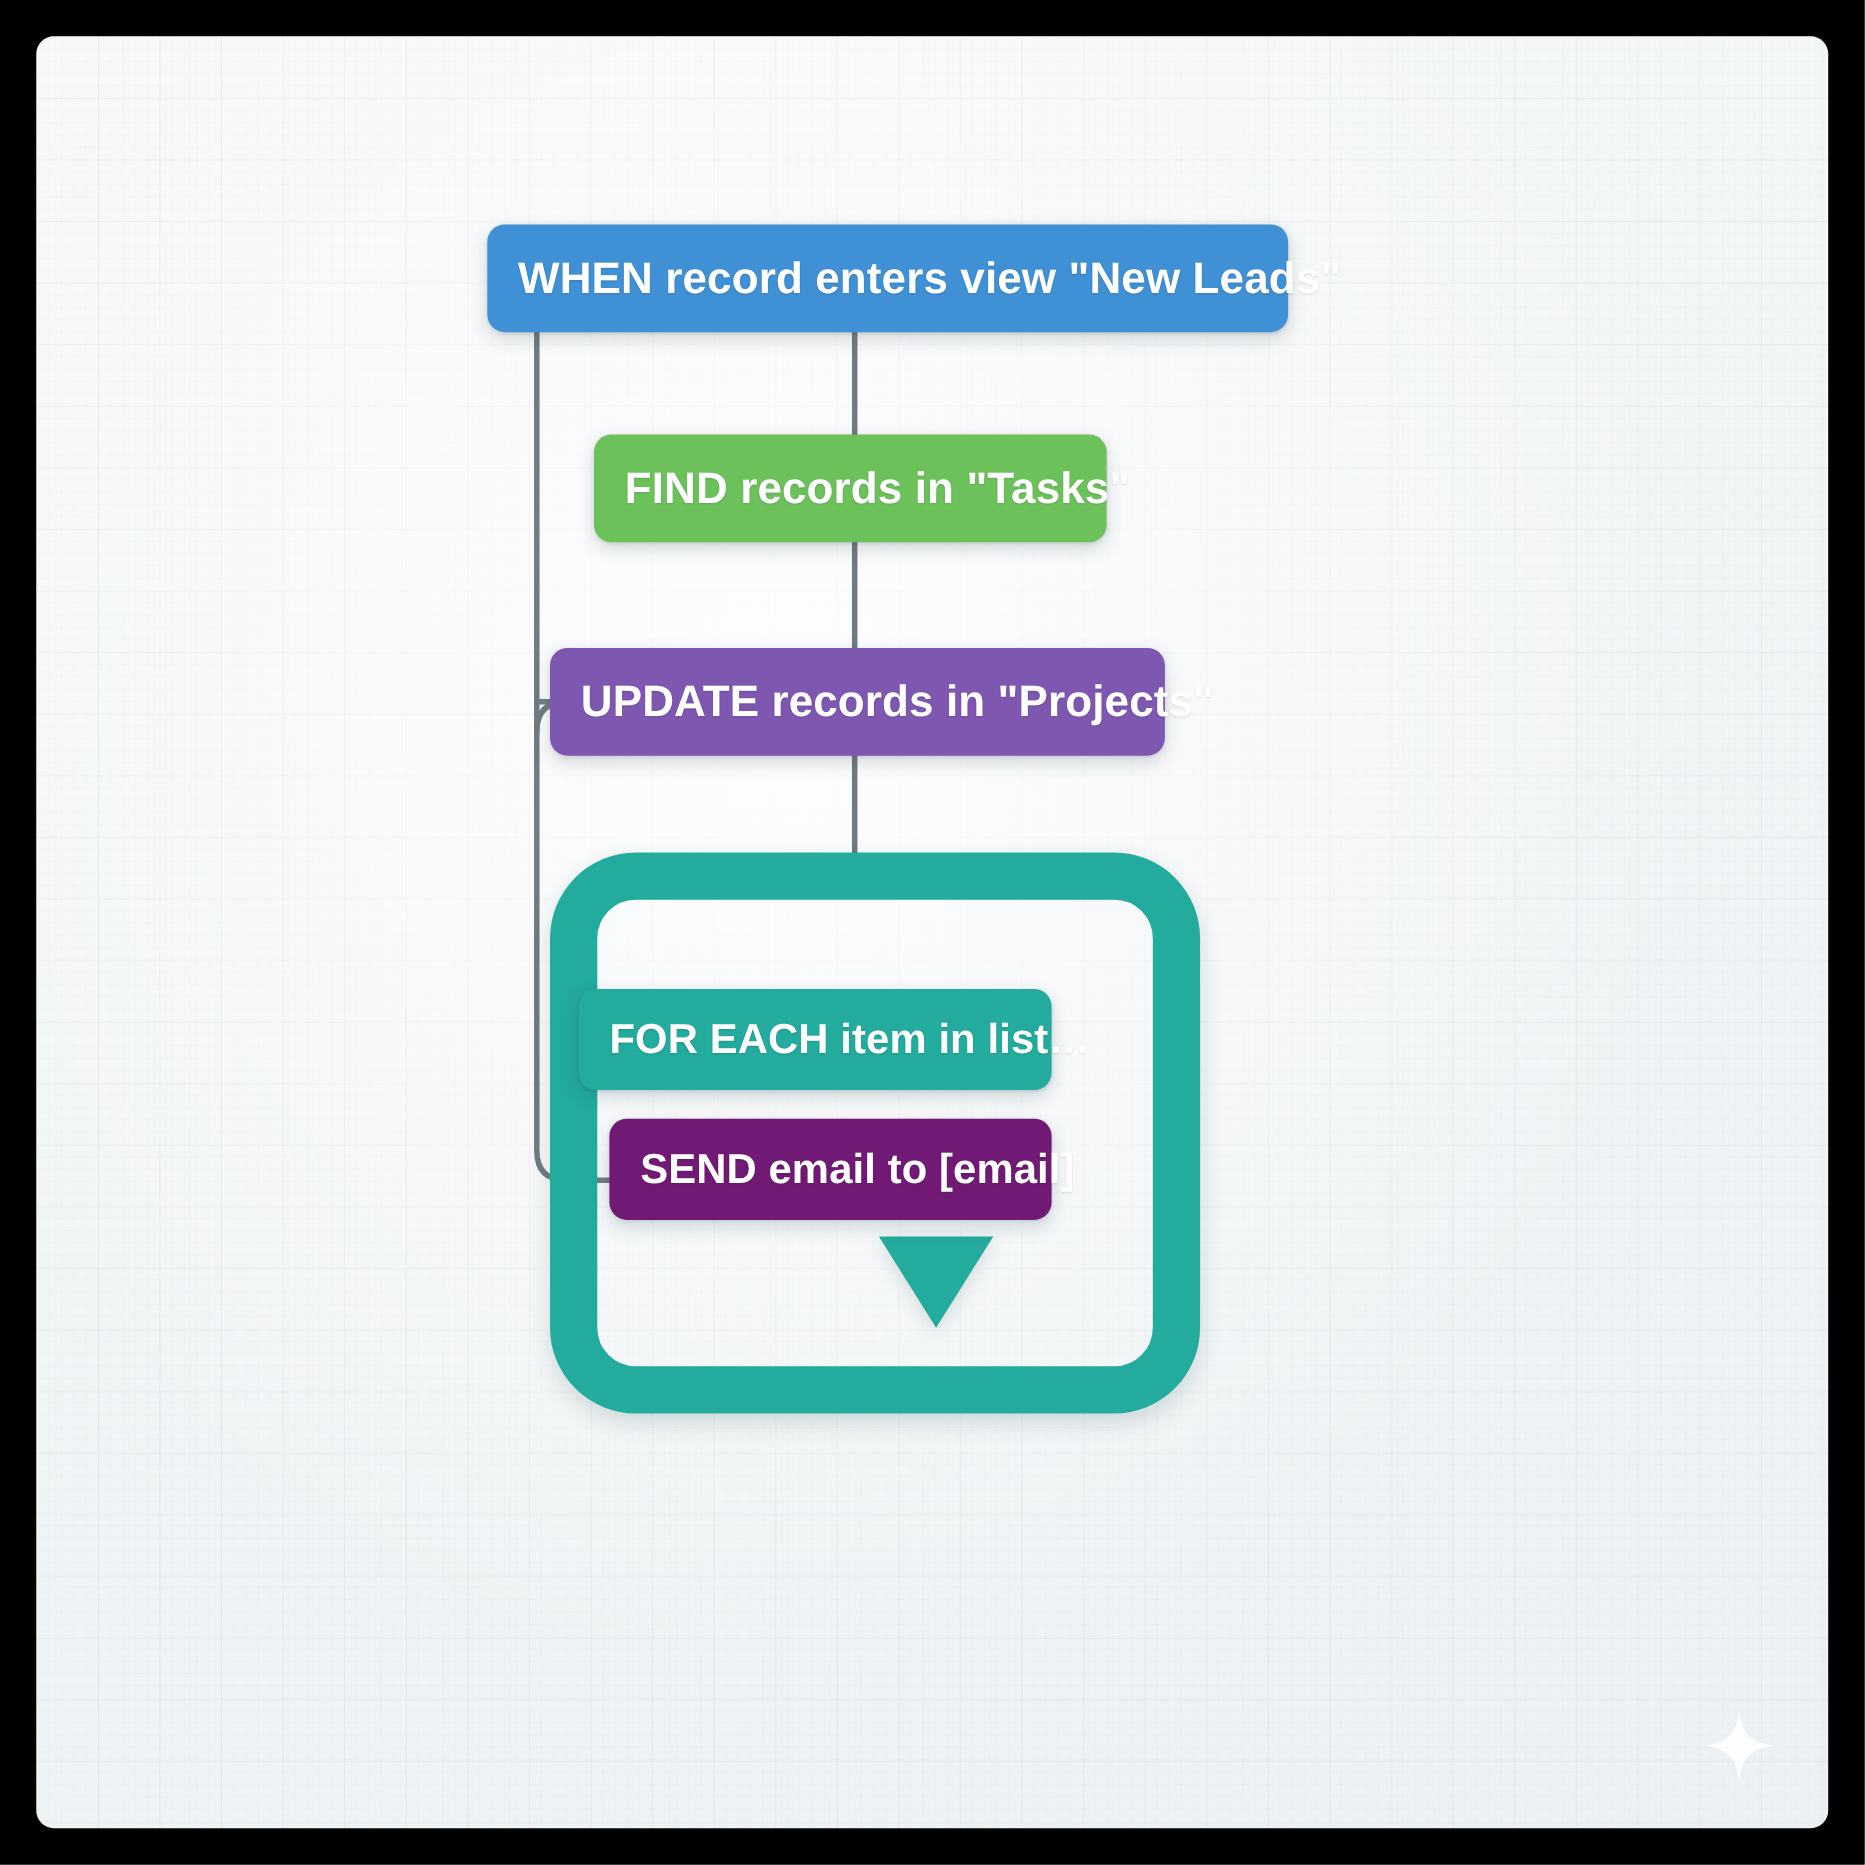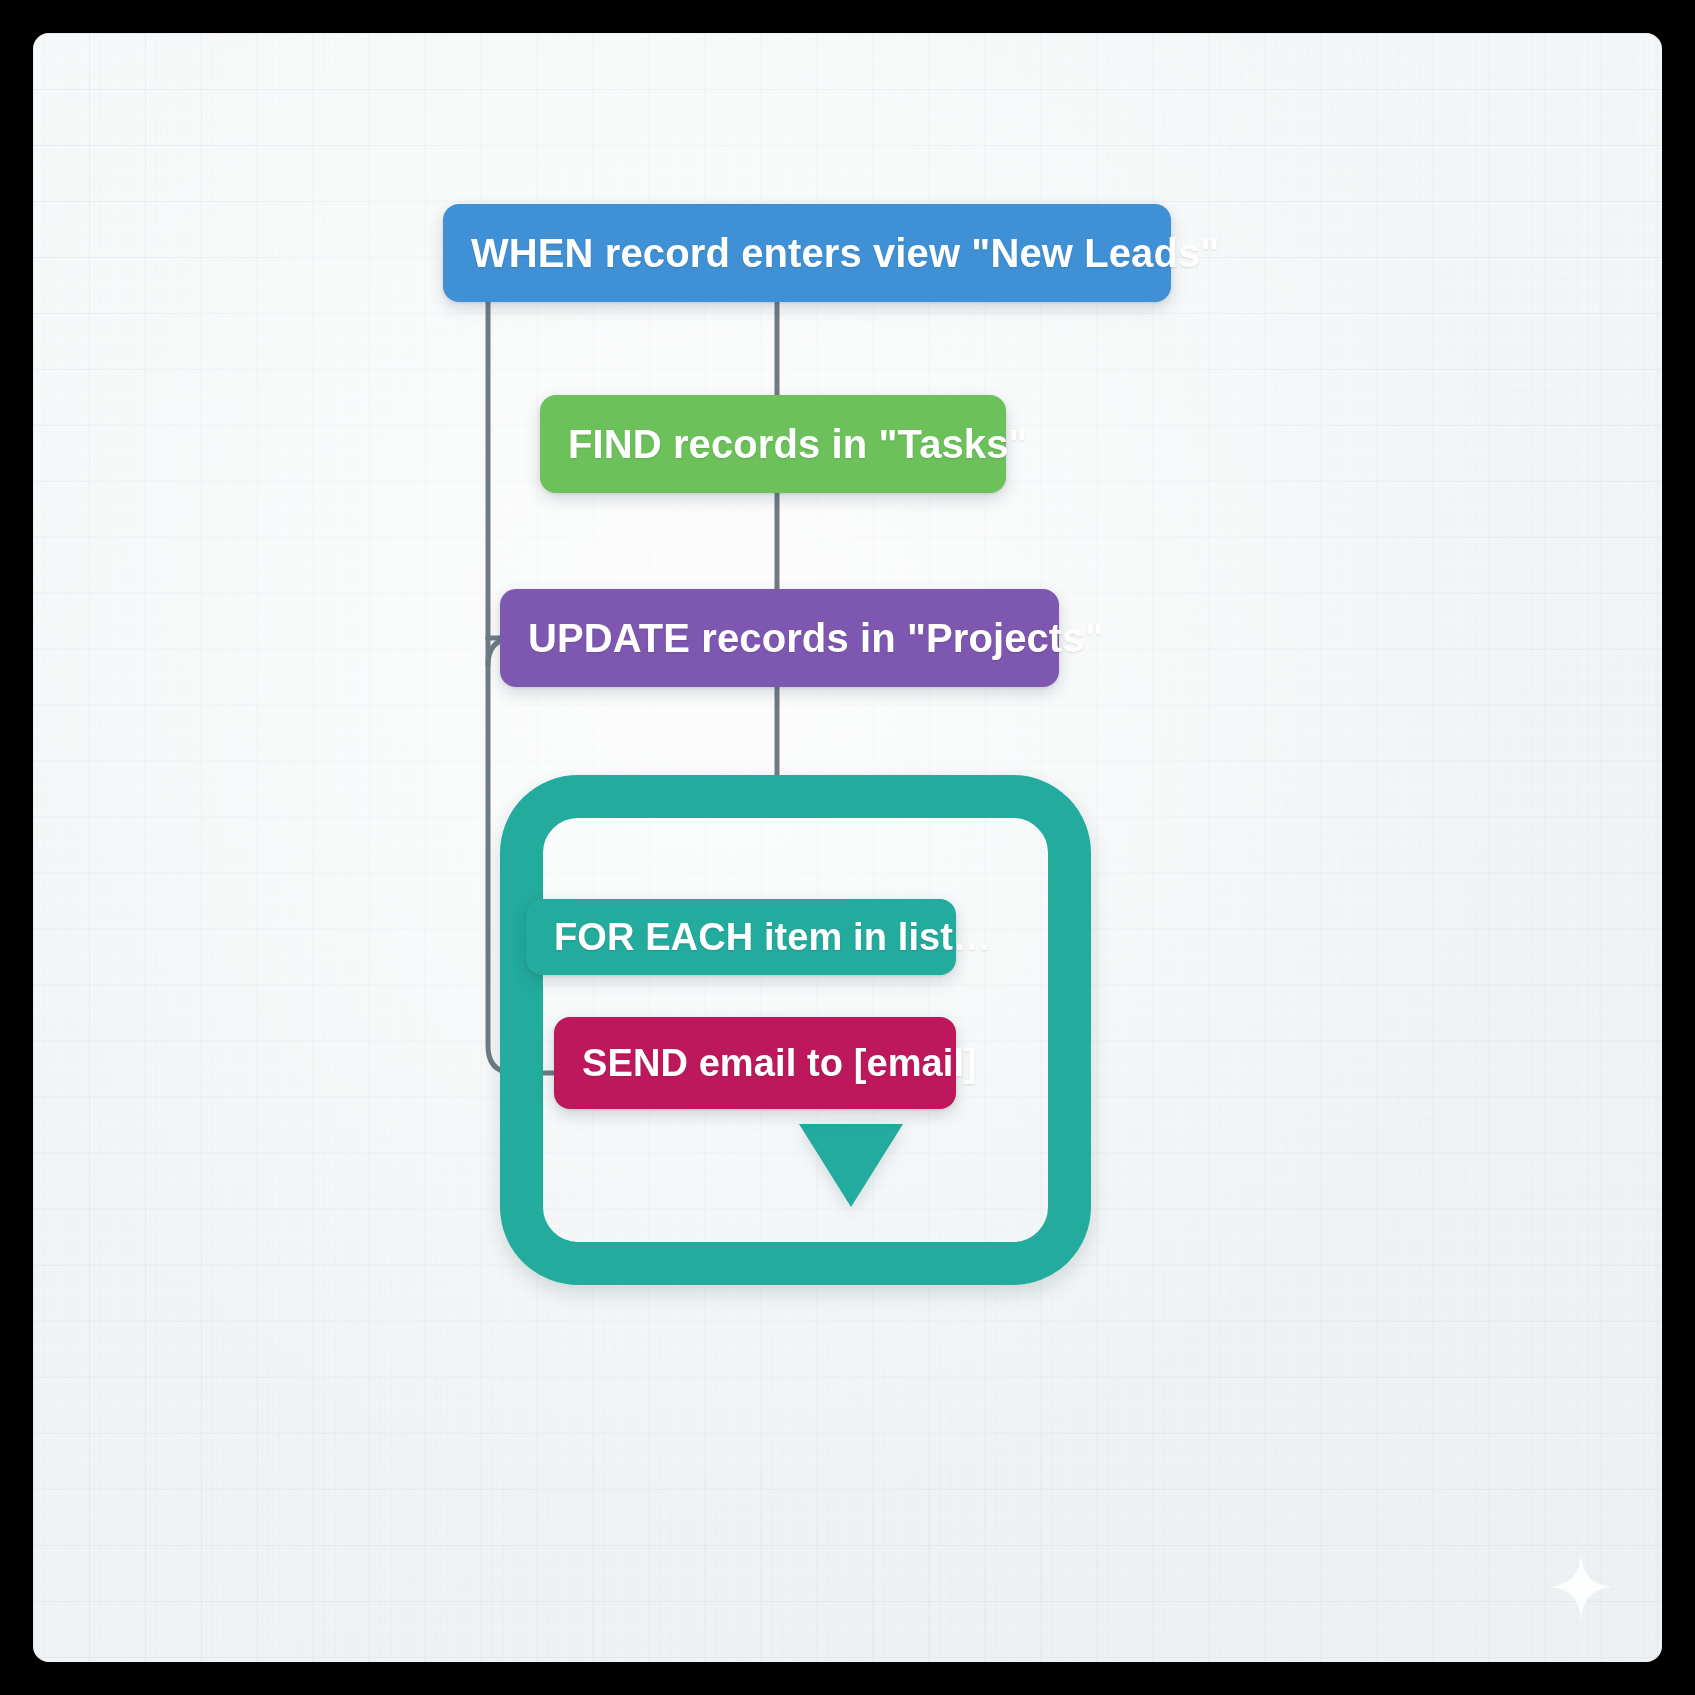--- a/index.html
+++ b/index.html
@@ -71,22 +71,22 @@
   }
   #loop-arrow{
     position:absolute;
     left:766px; top:1091px;
     width:0;height:0;
     border-left:52px solid transparent;
     border-right:52px solid transparent;
     border-top:83px solid #23ab9d;
     filter:drop-shadow(0 5px 8px rgba(30,70,70,.16));
   }
-  #node-foreach{ left:493px; top:866px; width:430px; height:76px; background:#23ab9d; font-size:38px;}
-  #node-send{   left:521px; top:984px; width:402px; height:92px; background:#be185d; font-size:38px;}
+  #node-foreach{ left:493px; top:866px; width:430px; height:92px; background:#23ab9d; font-size:38px;}
+  #node-send{   left:521px; top:984px; width:402px; height:92px; background:#701a75; font-size:38px;}
 
   
   #status-row{
     position:absolute;
     left:585px; top:1285px;
     display:flex; align-items:center; gap:26px;
   }
   #x-badge{
     width:82px;height:82px;border-radius:50%;
     background:#f23b42;

